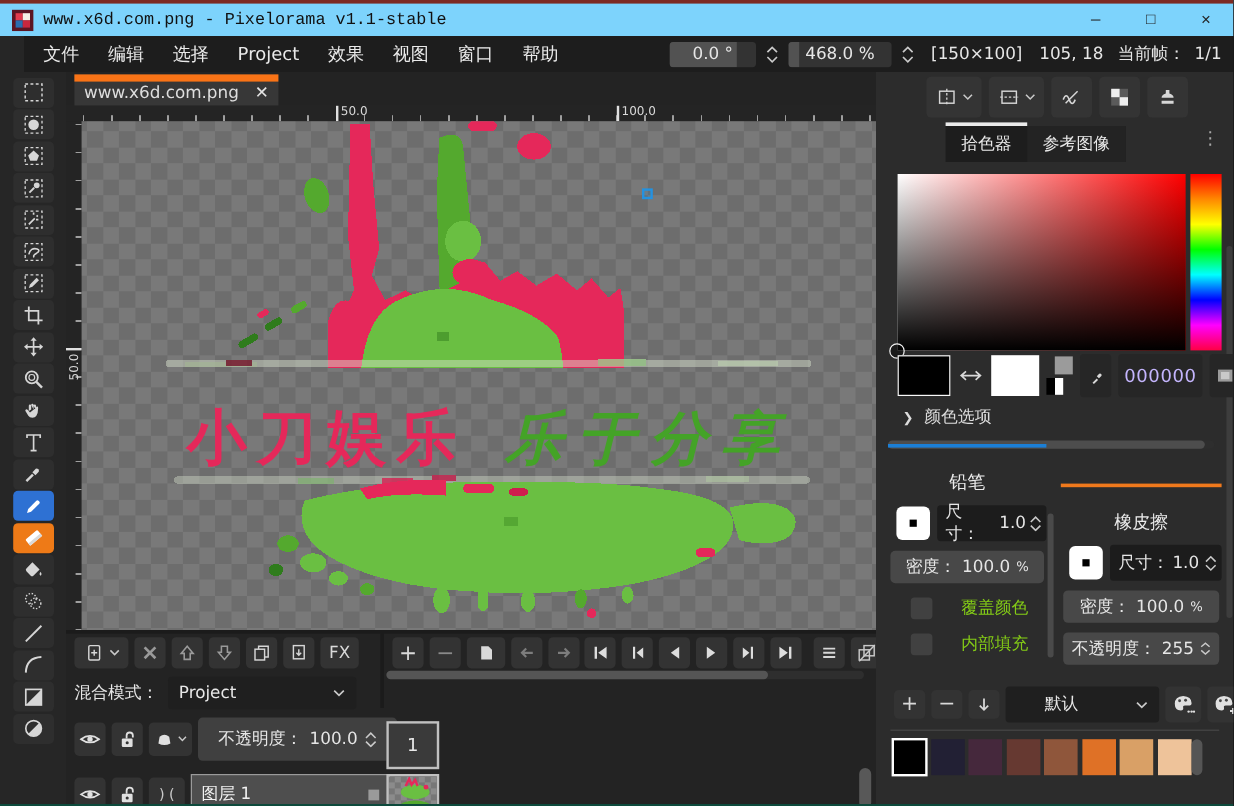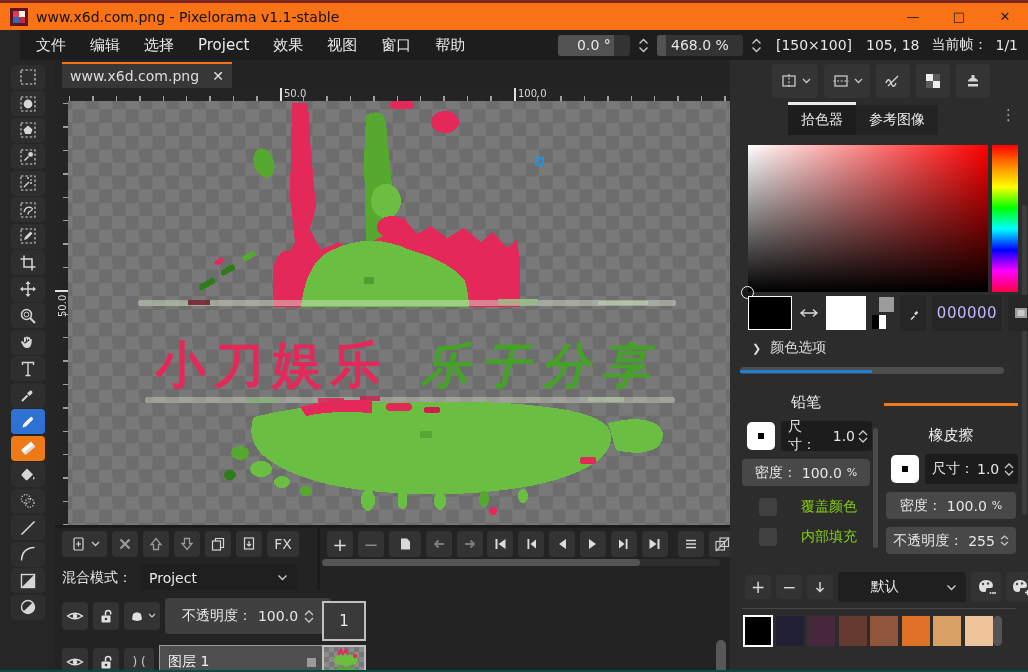--- a/index.html
+++ b/index.html
@@ -2,22 +2,22 @@
 <html><head>
 <meta charset="utf-8">
 <style>
   * { margin:0; padding:0; box-sizing:border-box; }
   html,body { background:#111; }
   body { font-family:"DejaVu Sans","Liberation Sans",sans-serif; }
   .win { position:relative; width:1028px; height:672px; background:#262626; overflow:hidden;
          color:#e6e6e6; font-size:14px; }
 
   
-  .titlebar { height:30px; background:#f97316; border-top:3px solid #7c2a23;
-              display:flex; align-items:center; color:#101010; }
+  .titlebar { height:30px; background:#7dd3fc; border-top:3px solid #7c2a23;
+              display:flex; align-items:center; color:#101010;font-family:Liberation Mono, monospace; }
   .app-icon { width:18px; height:18px; margin:0 8px 0 10px; }
   .title-text { font-size:14px; color:#111; }
   .win-controls { margin-left:auto; display:flex; height:100%; }
   .win-btn { width:46px; height:100%; display:flex; align-items:center; justify-content:center;
              font-size:13px; color:#222; }
 
   
   .menubar { height:30px; background:#1d1d1d; display:flex; align-items:center;margin-left:20px; }
   .menus { display:flex; gap:24px; padding-left:16px; font-size:15px; }
   .menu-item { color:#eaeaea; cursor:default; }
@@ -36,21 +36,21 @@
   .toolcol { width:55px; background:#262626; padding-top:3px; flex:none; }
   .tbtn { width:34px; height:25px; margin:1.5px auto; border-radius:4px; background:#2e2e2e;
           display:flex; align-items:center; justify-content:center; }
   .tbtn.active-l { background:#2e71d3; }
   .tbtn.active-r { background:#ee7a17; }
   .tbtn svg { display:block; }
 
   
   .center { width:675px; flex:none; display:flex; flex-direction:column; background:#2a2a2a; }
   .tabbar { height:28px; background:#232323; display:flex; align-items:flex-end; }
-  .doc-tab { margin-left:7px; width:170px; height:26px; background:#373737; border-top:2px solid #f97316;
+  .doc-tab { margin-left:7px; width:170px; height:26px; background:#373737; border-top:6px solid #f97316;
              display:flex; align-items:center; padding:0 8px; gap:10px; font-size:14px; color:#dedede; }
   .doc-tab .close { margin-left:auto; font-size:14px; color:#e3e3e3; font-weight:bold; }
 
   .canvasarea { position:relative; height:437px; overflow:hidden; }
   .ruler-corner { position:absolute; left:0; top:0; width:13px; height:13px; background:#242424; }
   .ruler-top { position:absolute; left:13px; right:0; top:0; height:13px; background:#242424;
     background-image:repeating-linear-gradient(to right,#9f9f9f 0 1.4px,transparent 1.4px 23.4px);
     background-size:100% 5px; background-repeat:no-repeat; background-position:1.4px 8px; }
   .ruler-left { position:absolute; left:0; top:13px; bottom:0; width:13px; background:#242424;
     background-image:repeating-linear-gradient(to bottom,#9f9f9f 0 1.4px,transparent 1.4px 23.4px);

